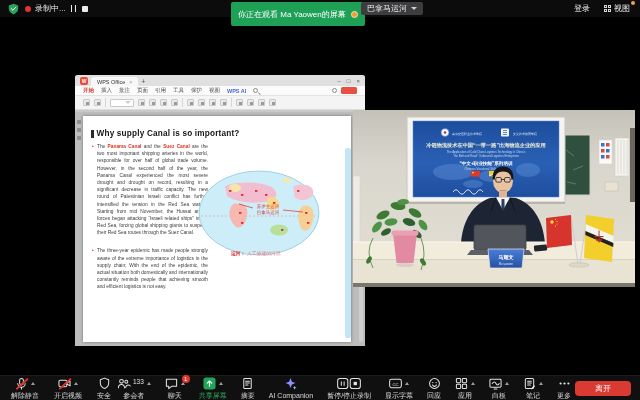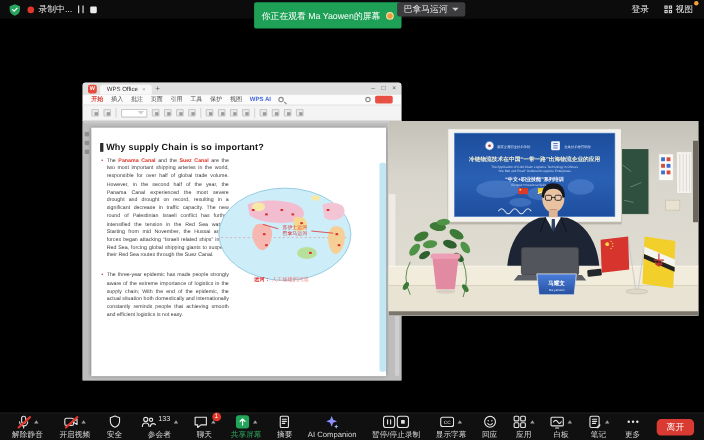--- a/index.html
+++ b/index.html
@@ -99,21 +99,21 @@
   .lbl { font-size:7px; color:#d8d8d8; line-height:1; white-space:nowrap; }
   .item.share .lbl { color:#2fa85c; }
   .chev { width:0; height:0; border-left:2.5px solid transparent; border-right:2.5px solid transparent;
           border-bottom:3px solid #9e9e9e; margin-left:1px; }
   .slash { position:absolute; left:-1px; top:5.5px; width:16px; height:1.6px; background:#e0362c;
            transform:rotate(-42deg); border-radius:1px; }
   .badge { position:absolute; top:-2px; right:-5px; min-width:8px; height:8px; border-radius:4px;
            background:#e0362c; color:#fff; font-size:6px; line-height:8px; text-align:center; padding:0 1px; }
   .pcount { font-size:6.5px; color:#e3e3e3; margin-top:-5px; }
   .leave { background:#d93a32; color:#fff; font-size:8px; border:none; border-radius:4px; height:15px;
-           padding:0 9px; margin-right:9px; cursor:pointer; }
+           padding:0 20px; margin-right:9px; cursor:pointer; }
 </style>
 </head>
 <body>
 
 <div class="screen">
 
   <div class="topbar">
     <div class="tb-left">
       <span class="shield">
         <svg width="11" height="12" viewBox="0 0 11 12">
@@ -215,21 +215,21 @@
     <div class="wps-content">
       <div class="side-strip">
           <i></i>
           <i></i>
           <i></i>
         </div>
 
       <div class="wps-page">
         <div class="doc-title">
           <span class="tbar"></span>
-          <span>Why supply Chain is so important?</span>
+          <span>Why supply Canal is so important?</span>
         </div>
 
         <div class="doc-col">
           <p class="p1"><span class="bullet">•</span><span>The </span><span class="kw">Panama Canal</span><span> and the </span><span class="kw">Suez Canal</span><span> are the two most important shipping arteries in the world, responsible for over half of global trade volume. However, in the second half of the year, the Panama Canal experienced the most severe drought and drought on record, resulting in a significant decrease in traffic capacity. The new round of Palestinian Israeli conflict has further intensified the tension in the Red Sea waters. Starting from mid November, the Hussai armed forces began attacking “Israeli related ships” in the Red Sea, forcing global shipping giants to suspend their Red Sea routes through the Suez Canal.</span></p>
           <p class="p2"><span class="bullet">•</span><span>The three-year epidemic has made people strongly aware of the extreme importance of logistics in the supply chain; With the end of the epidemic, the actual situation both domestically and internationally constantly reminds people that achieving smooth and efficient logistics is not easy.</span></p>
         </div>
 
         <svg class="doc-map" width="146" height="92" viewBox="0 0 146 92">
           <ellipse cx="64" cy="45" rx="60" ry="42" fill="#cdeef9" stroke="#8fc7de" stroke-width=".8"></ellipse>
           <line x1="6" y1="48" x2="122" y2="48" stroke="#e08888" stroke-width=".5" stroke-dasharray="2,2"></line>

